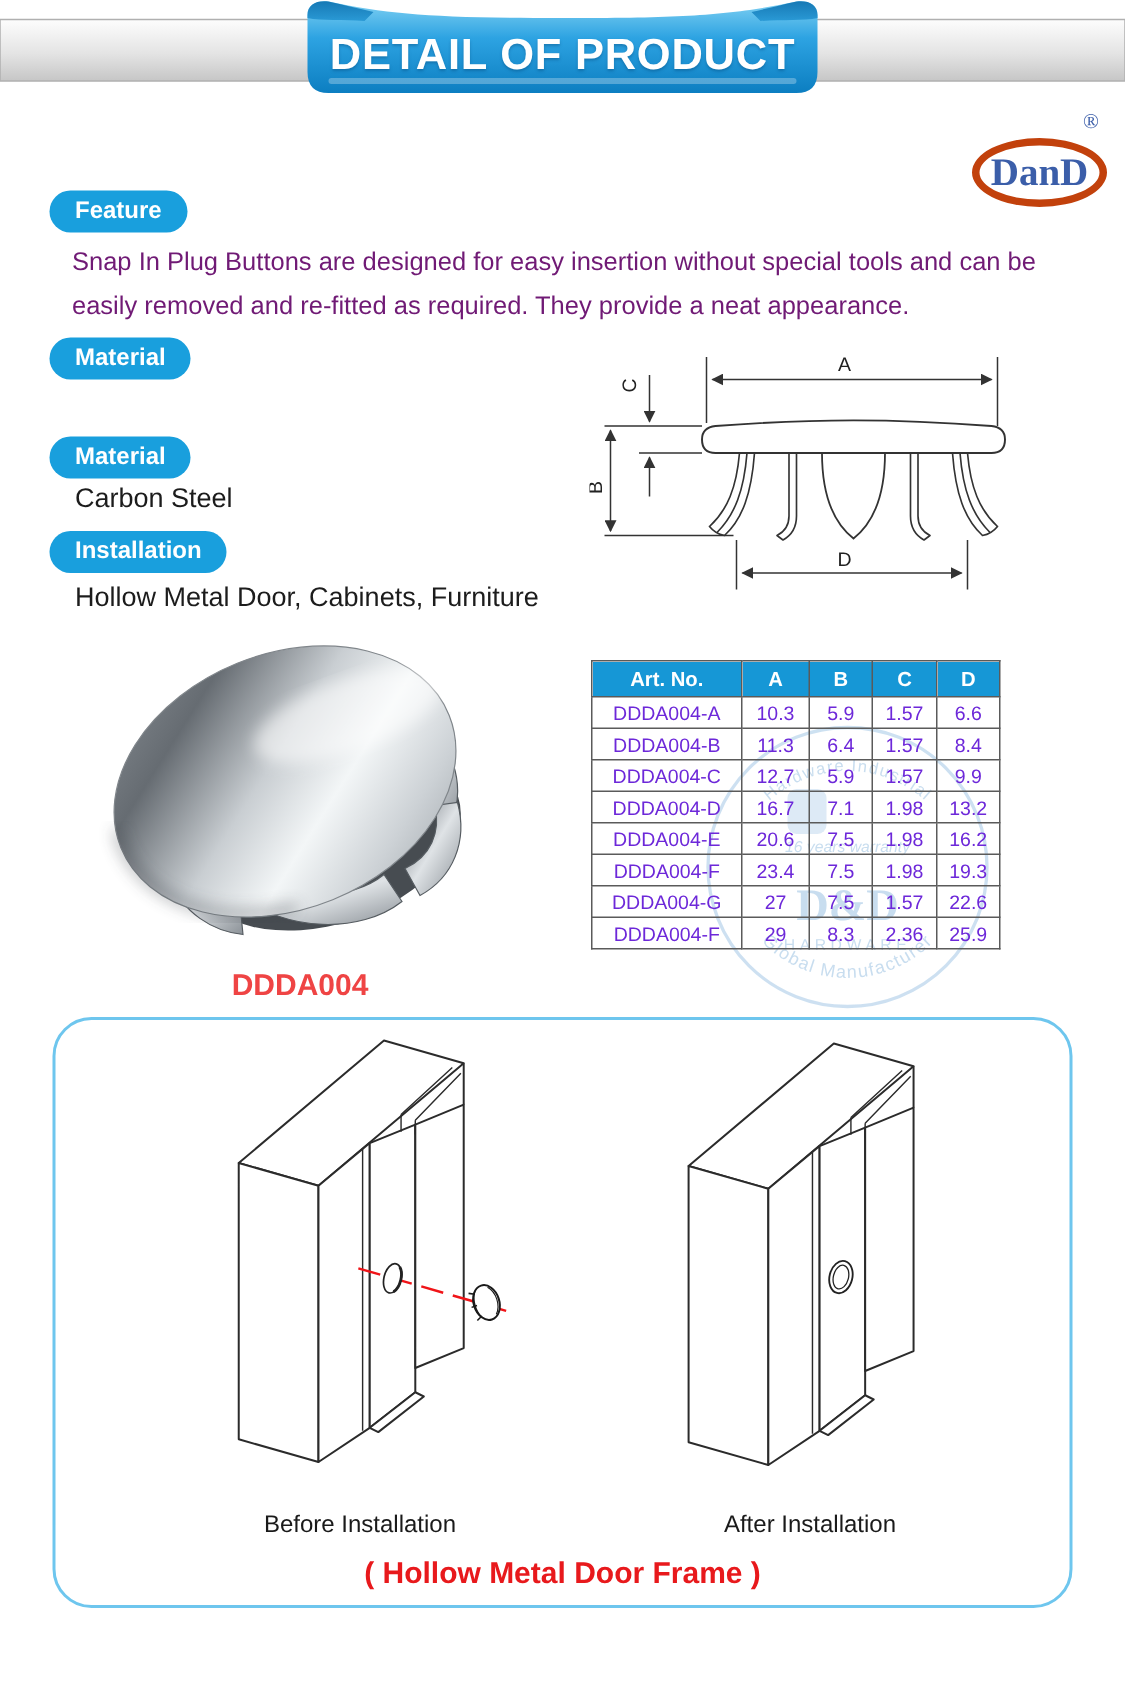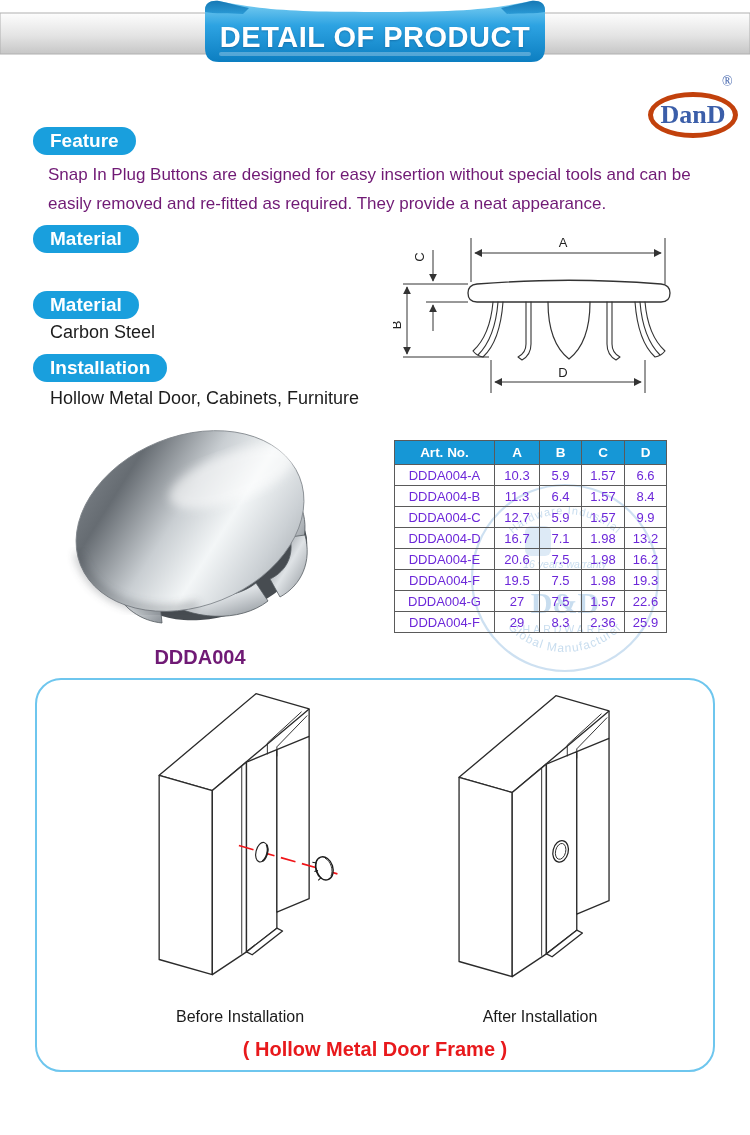--- a/index.html
+++ b/index.html
@@ -22,29 +22,29 @@
     position:absolute; left:648px; top:92px; width:90px; height:46px;
     border:5px solid #c2410c; border-radius:50%;
     display:flex; align-items:center; justify-content:center;
     font-family:"Liberation Serif", serif; font-weight:bold; font-size:26px; color:#3B5EA9;
   }
   .logo-reg { position:absolute; left:722px; top:74px; font-size:14px; color:#3B5EA9; font-family:"Liberation Serif", serif; }
   
   .badge {
     position:absolute; left:33px; height:28px; padding:0 17px;
     background:#199FDD; border-radius:14px; color:#ffffff;
-    font-size:19px; font-weight:bold; display:flex; align-items:center; white-space:nowrap;
+    font-size:16px; font-weight:bold; display:flex; align-items:center; white-space:nowrap;
   }
   .sec-text { position:absolute; font-size:18px; color:#1c1c1c; white-space:nowrap; }
   .feature-line { position:absolute; left:48px; width:700px; font-size:17px; color:#701a75; white-space:nowrap; }
   
   .dim-svg { position:absolute; left:393px; top:228px; width:345px; height:190px; }
   .photo-svg { position:absolute; left:50px; top:425px; width:300px; height:218px; }
   .model-caption { position:absolute; left:50px; top:646px; width:300px; text-align:center;
-    font-size:20px; font-weight:bold; color:#701a75; }
+    font-size:20px; font-weight:bold; color:#ef4444; }
   .watermark-svg { position:absolute; left:453px; top:468px; width:225px; height:215px; }
   
   .spec-table { position:absolute; left:394px; top:440px; border-collapse:collapse; table-layout:fixed; }
   .spec-table th, .spec-table td {
     border:1px solid #5a5a5a; text-align:center; vertical-align:middle;
     font-size:13px; color:#6d28d9; background:transparent; overflow:hidden;
   }
   .spec-table th { background:#1697D6; color:#ffffff; font-weight:bold; font-size:13.5px; height:24px; }
   .spec-table td { height:21px; }
   .col-art { width:100px; } .col-a { width:45px; } .col-b { width:42px; } .col-c { width:43px; } .col-d { width:42px; }
@@ -243,21 +243,21 @@
         </tr>
       <tr>
           <td>DDDA004-E</td>
           <td>20.6</td>
           <td>7.5</td>
           <td>1.98</td>
           <td>16.2</td>
         </tr>
       <tr>
           <td>DDDA004-F</td>
-          <td>19.5</td>
+          <td>23.4</td>
           <td>7.5</td>
           <td>1.98</td>
           <td>19.3</td>
         </tr>
       <tr>
           <td>DDDA004-G</td>
           <td>27</td>
           <td>7.5</td>
           <td>1.57</td>
           <td>22.6</td>

